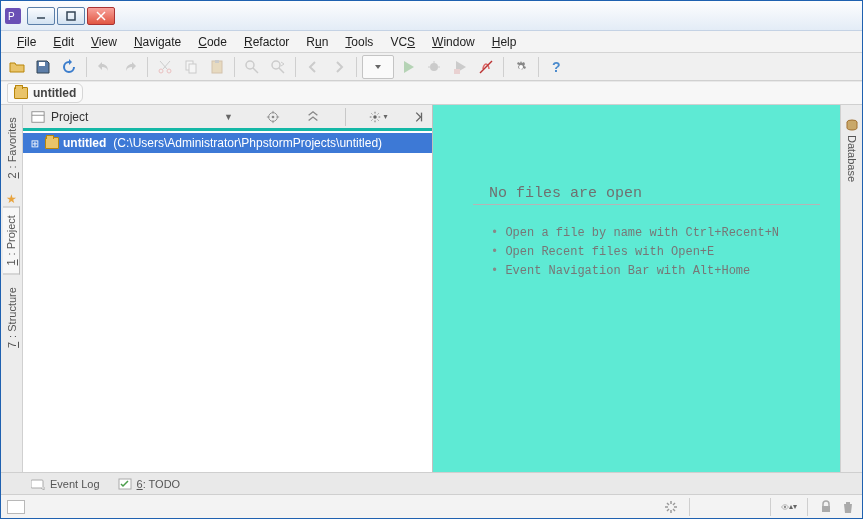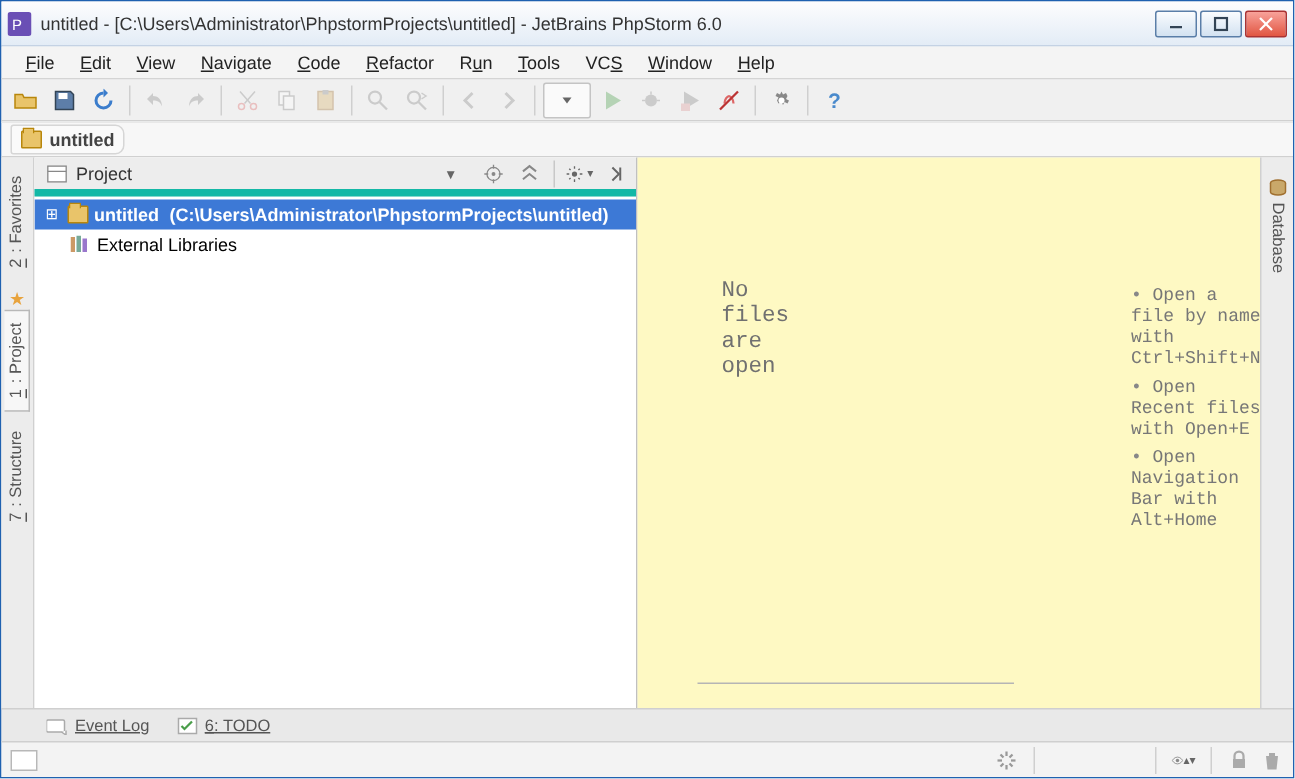--- a/index.html
+++ b/index.html
@@ -31,45 +31,45 @@
   
   .body { flex:1; display:flex; min-height:0; background:#ececec; }
   
   .left-gutter { width: 22px; background:#ececec; display:flex; flex-direction:column; align-items:center; padding-top:4px; border-right:1px solid #d0d0d0; }
   .gutter-tab { writing-mode: vertical-rl; transform: rotate(180deg); font-size:11px; color:#555; padding:8px 2px; margin-bottom:4px; display:flex; align-items:center; gap:4px; }
   .gutter-tab u { text-decoration: underline; }
   .gutter-tab.active { background:#f7f7f7; border:1px solid #b8b8b8; border-right:none; }
   .gutter-star { color:#e8a33d; font-size:12px; margin-top:2px; }
   
   .project-panel { width: 410px; background:#fff; border-right:1px solid #c0c0c0; display:flex; flex-direction:column; }
-  .panel-header { height:26px; background:#ededed; border-bottom:5px solid #14b8a6; display:flex; align-items:center; padding:0 4px; gap:4px;justify-content:center; }
+  .panel-header { height:26px; background:#ededed; border-bottom:3px solid #14b8a6; display:flex; align-items:center; padding:0 4px; gap:20px;justify-content:center; }
   .panel-title-btn { display:flex; align-items:center; gap:6px; flex:1; font-size:12px; color:#333; padding:2px 4px; }
   .panel-title-btn .tri { font-size:9px; color:#666; margin-left:auto; margin-right:6px; }
   .panel-header .hicon { width:20px; height:20px; display:flex; align-items:center; justify-content:center; }
   .panel-header .hicon svg { width:14px; height:14px; }
   .tree { flex:1; overflow:auto; font-size:12px; padding:2px 0; }
   .tree-row { display:flex; align-items:center; height:20px; padding-left:6px; gap:4px; }
   .tree-row.selected { background:#3d79d6; color:#fff; }
   .tree-row .exp { width:12px; text-align:center; font-size:10px; color:inherit; }
   .tree-row .node-label { font-weight:bold; }
-  .tree-row .node-path { font-weight:bold; }
+  .tree-row .node-path { font-weight:normal; }
   .tree-row.child { padding-left: 24px; }
   .lib-ico { width:14px; height:12px; display:inline-block; }
   
-  .editor-area { flex:1; background:#fef9c3; display:flex; flex-direction:row; align-items:center; justify-content:flex-start; padding-top:80px; }
+  .editor-area { flex:1; background:#5eead4; display:flex; flex-direction:column; align-items:center; justify-content:flex-start; padding-top:80px; }
   .empty-title { font-family:"Courier New", monospace; font-size:15px; color:#707070; border-bottom:1px solid #b5b5b5; padding:0 150px 2px 16px; margin-bottom:16px; align-self:stretch; margin-left:40px; margin-right:20px; }
   .hints { align-self:flex-start; margin-left:58px; }
   .hint { font-family:"Courier New", monospace; font-size:12px; color:#777; margin:5px 0; }
   .hint::before { content:"• "; color:#888; }
   
   .right-gutter { width:22px; background:#ececec; display:flex; flex-direction:column; align-items:center; padding-top:6px; border-left:1px solid #d0d0d0; }
   .right-gutter .gutter-tab-r { writing-mode: vertical-rl; font-size:11px; color:#555; padding:8px 2px; display:flex; align-items:center; gap:4px; }
   
   .bottombar { height:22px; background:#e9e9e9; border-top:1px solid #cfcfcf; display:flex; align-items:center; padding:0 30px; gap:18px; font-size:11px; color:#555; }
-  .bb-item { display:flex; align-items:center; gap:5px;text-decoration:underline; }
+  .bb-item { display:flex; align-items:center; gap:5px; }
   .bb-item u { text-decoration: underline; }
   
   .statusbar { height:24px; background:#f3f3f3; border-top:1px solid #cfcfcf; display:flex; align-items:center; padding:0 6px; gap:6px; }
   .status-box { width:18px; height:14px; border:1px solid #b8b8b8; background:#fff; }
   .statusbar .spacer { flex:1; }
   .status-ico { width:16px; height:16px; display:flex; align-items:center; justify-content:center; }
   .status-ico svg { width:14px; height:14px; }
   .status-sep { width:1px; height:18px; background:#cfcfcf; margin:0 4px; }
 </style>
 </head>
@@ -77,21 +77,20 @@
 
 <div class="window">
 
   <div class="titlebar">
     <span class="app-icon">
       <svg viewBox="0 0 16 16">
           <rect width="16" height="16" rx="2" fill="#6a4fb5"></rect>
           <text x="3" y="12" font-size="10" fill="#fff" font-family="Arial">P</text>
         </svg>
     </span>
-    <span class="title-text">untitled - [C:\Users\Administrator\PhpstormProjects\untitled] - JetBrains PhpStorm 6.0</span>
     <div class="win-controls">
       <div class="win-btn">
           <svg viewBox="0 0 10 10">
             <line x1="1" y1="7" x2="9" y2="7" stroke="#345" stroke-width="1.5"></line>
           </svg>
         </div>
       <div class="win-btn">
           <svg viewBox="0 0 10 10">
             <rect x="1" y="1" width="8" height="8" fill="none" stroke="#345" stroke-width="1.5"></rect>
           </svg>
@@ -296,37 +295,29 @@
             </svg>
           </span>
       </div>
       <div class="tree">
         <div class="tree-row selected">
           <span class="exp">⊞</span>
           <span class="folder-ico" style="background:#e9c46a;border-color:#b8860b"></span>
           <span class="node-label">untitled</span>
           <span class="node-path" style="margin-left:3px">(C:\Users\Administrator\PhpstormProjects\untitled)</span>
         </div>
-        <div class="tree-row child">
-          <span class="lib-ico"><svg viewBox="0 0 14 12">
-                <rect x="0" y="1" width="3" height="10" fill="#c96"></rect>
-                <rect x="4" y="0" width="3" height="11" fill="#7a9"></rect>
-                <rect x="8" y="2" width="3" height="9" fill="#97c"></rect>
-              </svg></span>
-          <span>External Libraries</span>
-        </div>
       </div>
     </div>
 
     <div class="editor-area">
       <div class="empty-title">No files are open</div>
       <div class="hints">
-        <div class="hint">Open a file by name with Ctrl+Shift+N</div>
+        <div class="hint">Open a file by name with Ctrl+Recent+N</div>
         <div class="hint">Open Recent files with Open+E</div>
-        <div class="hint">Open Navigation Bar with Alt+Home</div>
+        <div class="hint">Event Navigation Bar with Alt+Home</div>
       </div>
     </div>
 
     <div class="right-gutter">
       <span class="gutter-tab-r">
         <svg width="12" height="12" viewBox="0 0 12 12">
             <ellipse cx="6" cy="3" rx="5" ry="2" fill="#c9a86a" stroke="#a07030"></ellipse>
             <path d="M1 3v6c0 1 2 2 5 2s5-1 5-2V3" fill="#c9a86a" stroke="#a07030"></path>
           </svg>
         <span>Database</span>

